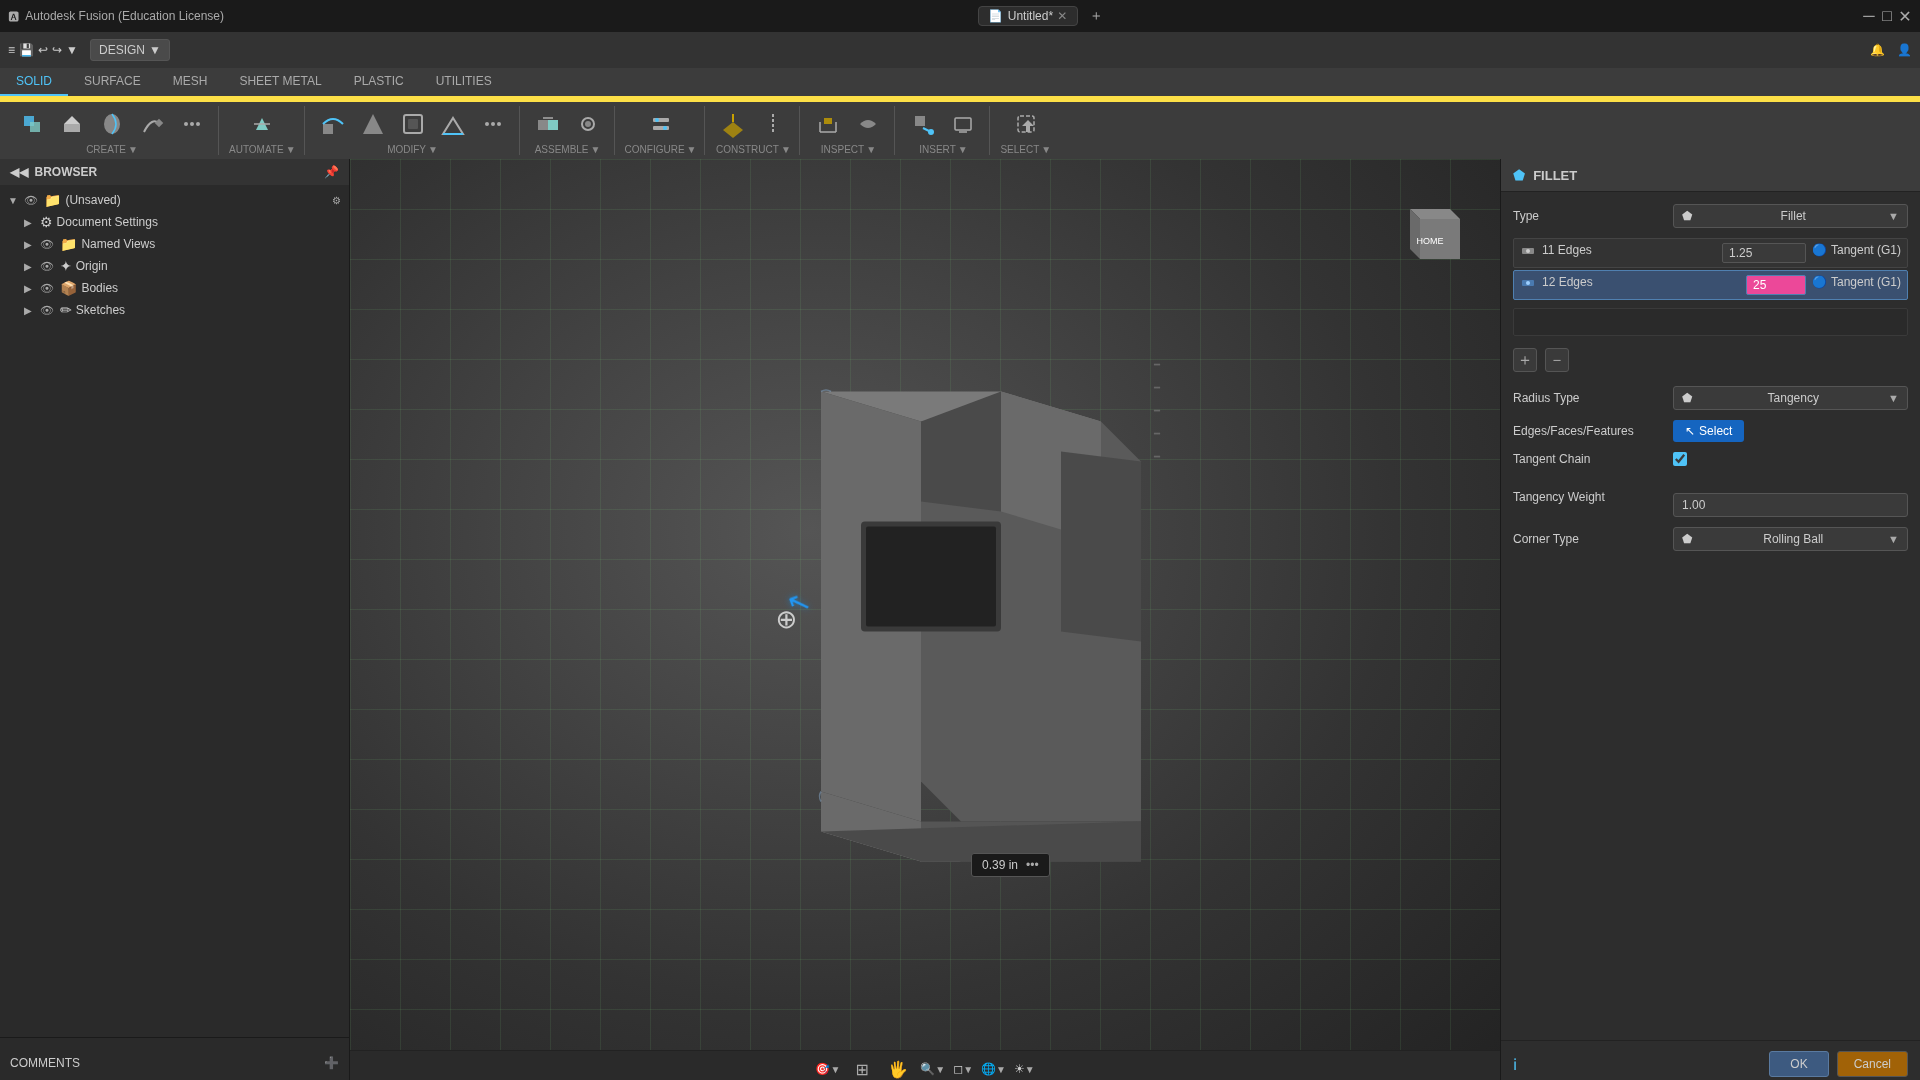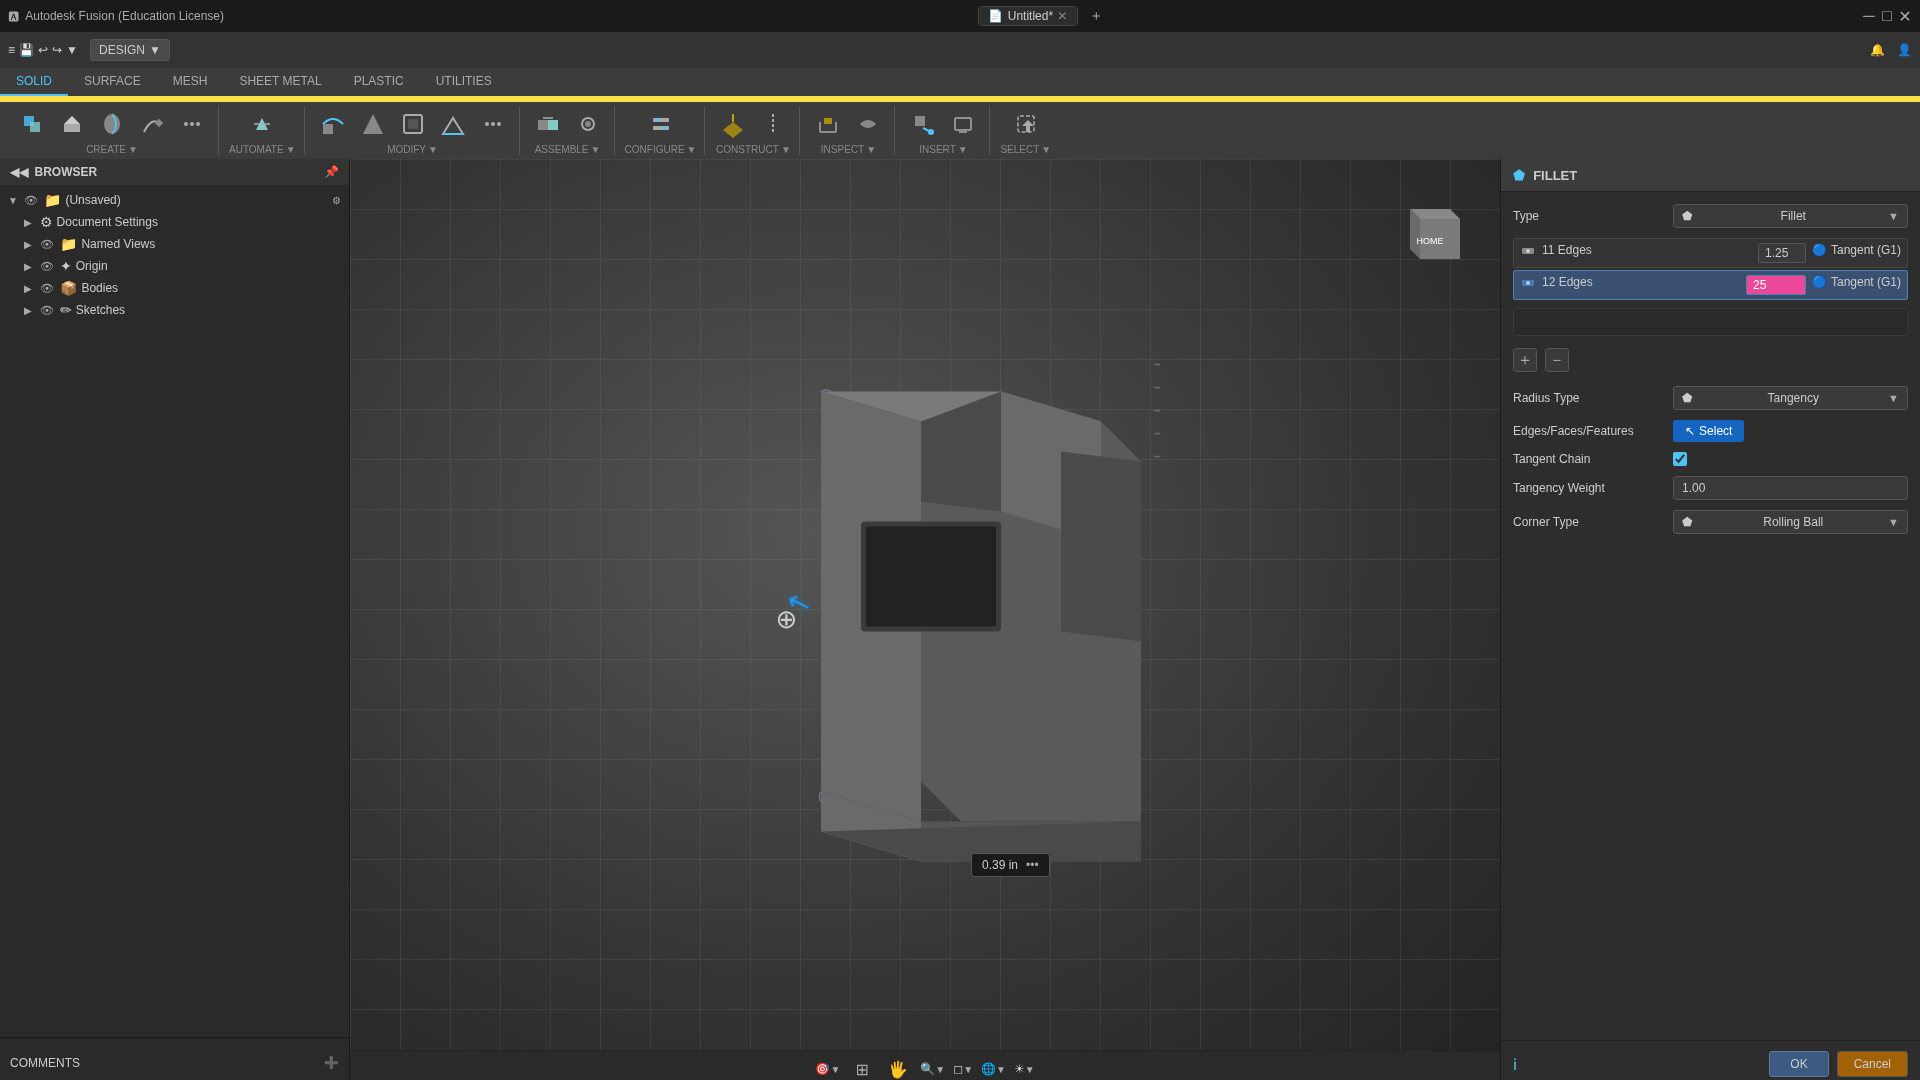--- a/index.html
+++ b/index.html
@@ -74,34 +74,34 @@
     .dropdown-control .icon { font-size: 11px; color: #aaa; }
 
     
     .edge-table { width: 100%; margin-bottom: 8px; }
     .edge-row { display: flex; align-items: flex-start; padding: 4px 6px; background: #333; border: 1px solid #444; margin-bottom: 2px; border-radius: 2px; gap: 6px; }
     .edge-row.active { background: #3a5070; border-color: #5080b0; }
     .edge-icon { width: 16px; height: 16px; display: flex; align-items: center; justify-content: center; }
     .edge-icon svg { width: 14px; height: 14px; }
     .edge-label { flex: 1; color: #ccc; font-size: 12px; }
     .edge-input { background: #ec4899; border: 1px solid #5080b0; border-radius: 2px; padding: 2px 6px; color: #fff; font-size: 12px; width: 60px; }
-    .edge-input-normal { background: #3a3a3a; border: 1px solid #555; border-radius: 2px; padding: 2px 6px; color: #ccc; font-size: 12px; width: 48px; }
+    .edge-input-normal { background: #3a3a3a; border: 1px solid #555; border-radius: 2px; padding: 2px 6px; color: #ccc; font-size: 12px; width: 84px; }
     .edge-type { display: flex; align-items: center; gap: 4px; color: #ccc; font-size: 12px; }
     .edge-type-icon { color: #4fc3f7; font-size: 12px; }
 
     .edge-add-row { display: flex; align-items: center; gap: 8px; padding: 4px 0; }
     .edge-add-btn { color: #aaa; cursor: pointer; font-size: 16px; width: 24px; height: 24px; display: flex; align-items: center; justify-content: center; border: 1px solid #555; border-radius: 3px; background: #3a3a3a; }
 
     .select-btn { background: #1565c0; border: none; border-radius: 3px; padding: 4px 12px; color: white; font-size: 12px; cursor: pointer; display: flex; align-items: center; gap: 4px; }
     .select-btn .cursor-icon { font-size: 12px; }
 
     .checkbox-row { display: flex; align-items: center; gap: 6px; }
     .fillet-checkbox { width: 14px; height: 14px; accent-color: #4fc3f7; cursor: pointer; }
 
-    .fillet-text-input { background: #3a3a3a; border: 1px solid #555; border-radius: 3px; padding: 4px 8px; color: #ccc; font-size: 12px; width: 100%; }
+    .fillet-text-input { background: #3a3a3a; border: 1px solid #555; border-radius: 3px; padding: 4px 8px; color: #ccc; font-size: 12px; width: 100%; margin-top: 17px; }
 
     .fillet-footer { display: flex; justify-content: space-between; align-items: center; padding: 10px 12px; border-top: 1px solid #222; margin-top: auto; }
     .fillet-footer .info-btn { color: #4fc3f7; font-size: 16px; cursor: pointer; }
     .fillet-footer .btn-group { display: flex; gap: 8px; }
     .ok-btn { background: #3d5a80; border: 1px solid #5a7aa0; border-radius: 3px; padding: 5px 20px; color: #ccc; font-size: 12px; cursor: pointer; }
     .cancel-btn { background: #a16207; border: 1px solid #555; border-radius: 3px; padding: 5px 16px; color: #ccc; font-size: 12px; cursor: pointer; }
 
     
     .blue-cursor { position: absolute; font-size: 28px; color: #2196f3; transform: rotate(-20deg); filter: drop-shadow(0 0 3px rgba(0,150,255,0.5)); }
     .orbit-icon { position: absolute; font-size: 24px; color: #ccc; }

